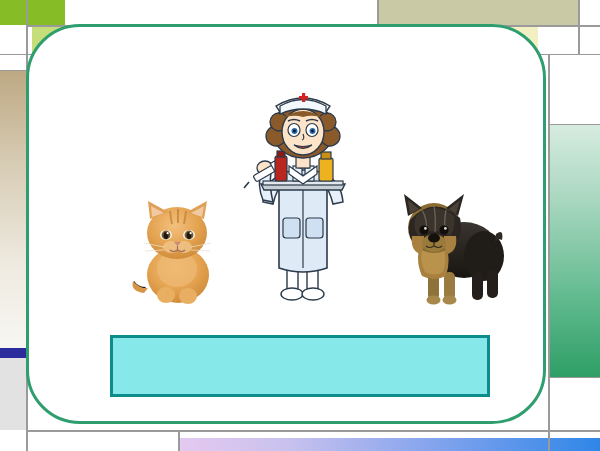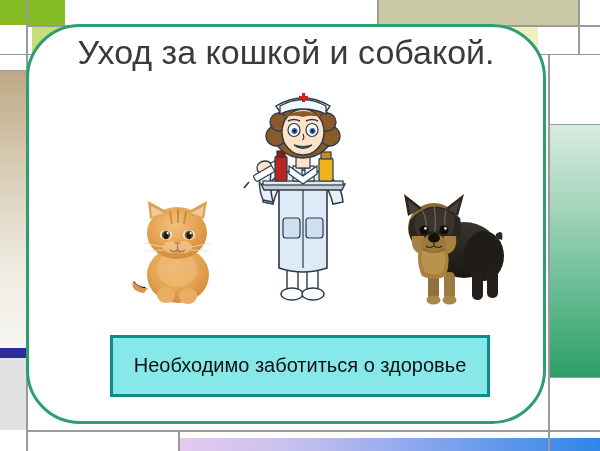--- a/index.html
+++ b/index.html
@@ -83,21 +83,20 @@
   <div class="rule rule-h5"></div>
   <div class="rule rule-h6"></div>
   <div class="rule rule-v1"></div>
   <div class="rule rule-v2"></div>
   <div class="rule rule-v3"></div>
   <div class="rule rule-v4"></div>
   <div class="rule rule-v5"></div>
 
   <div class="card"></div>
 
-  <div class="title">Уход за кошкой и собакой.</div>
 
   <div class="nurse">
     <svg viewBox="0 0 120 232" width="120" height="232">
 
       <g stroke="#2b3a4a" stroke-width="1.4">
         <rect x="44" y="186" width="11" height="26" fill="#ffffff"></rect>
         <rect x="64" y="186" width="11" height="26" fill="#ffffff"></rect>
         <ellipse cx="49" cy="216" rx="11" ry="6" fill="#ffffff"></ellipse>
         <ellipse cx="70" cy="216" rx="11" ry="6" fill="#ffffff"></ellipse>
       </g>
@@ -285,16 +284,15 @@
 
       <ellipse cx="42" cy="55" rx="12" ry="9" fill="#9a7b3c"></ellipse>
       <ellipse cx="42" cy="50" rx="6" ry="4.6" fill="#14100c"></ellipse>
       <path d="M42 54 L42 58" stroke="#3a2f20" stroke-width="1.3"></path>
       <path d="M42 58 Q37 61 34 58" fill="none" stroke="#3a2f20" stroke-width="1.2"></path>
       <path d="M42 58 Q47 61 50 58" fill="none" stroke="#3a2f20" stroke-width="1.2"></path>
     </svg>
   </div>
 
   <div class="caption">
-    <span>Необходимо  заботиться о здоровье</span>
   </div>
 
 </div>
 
 </body></html>

